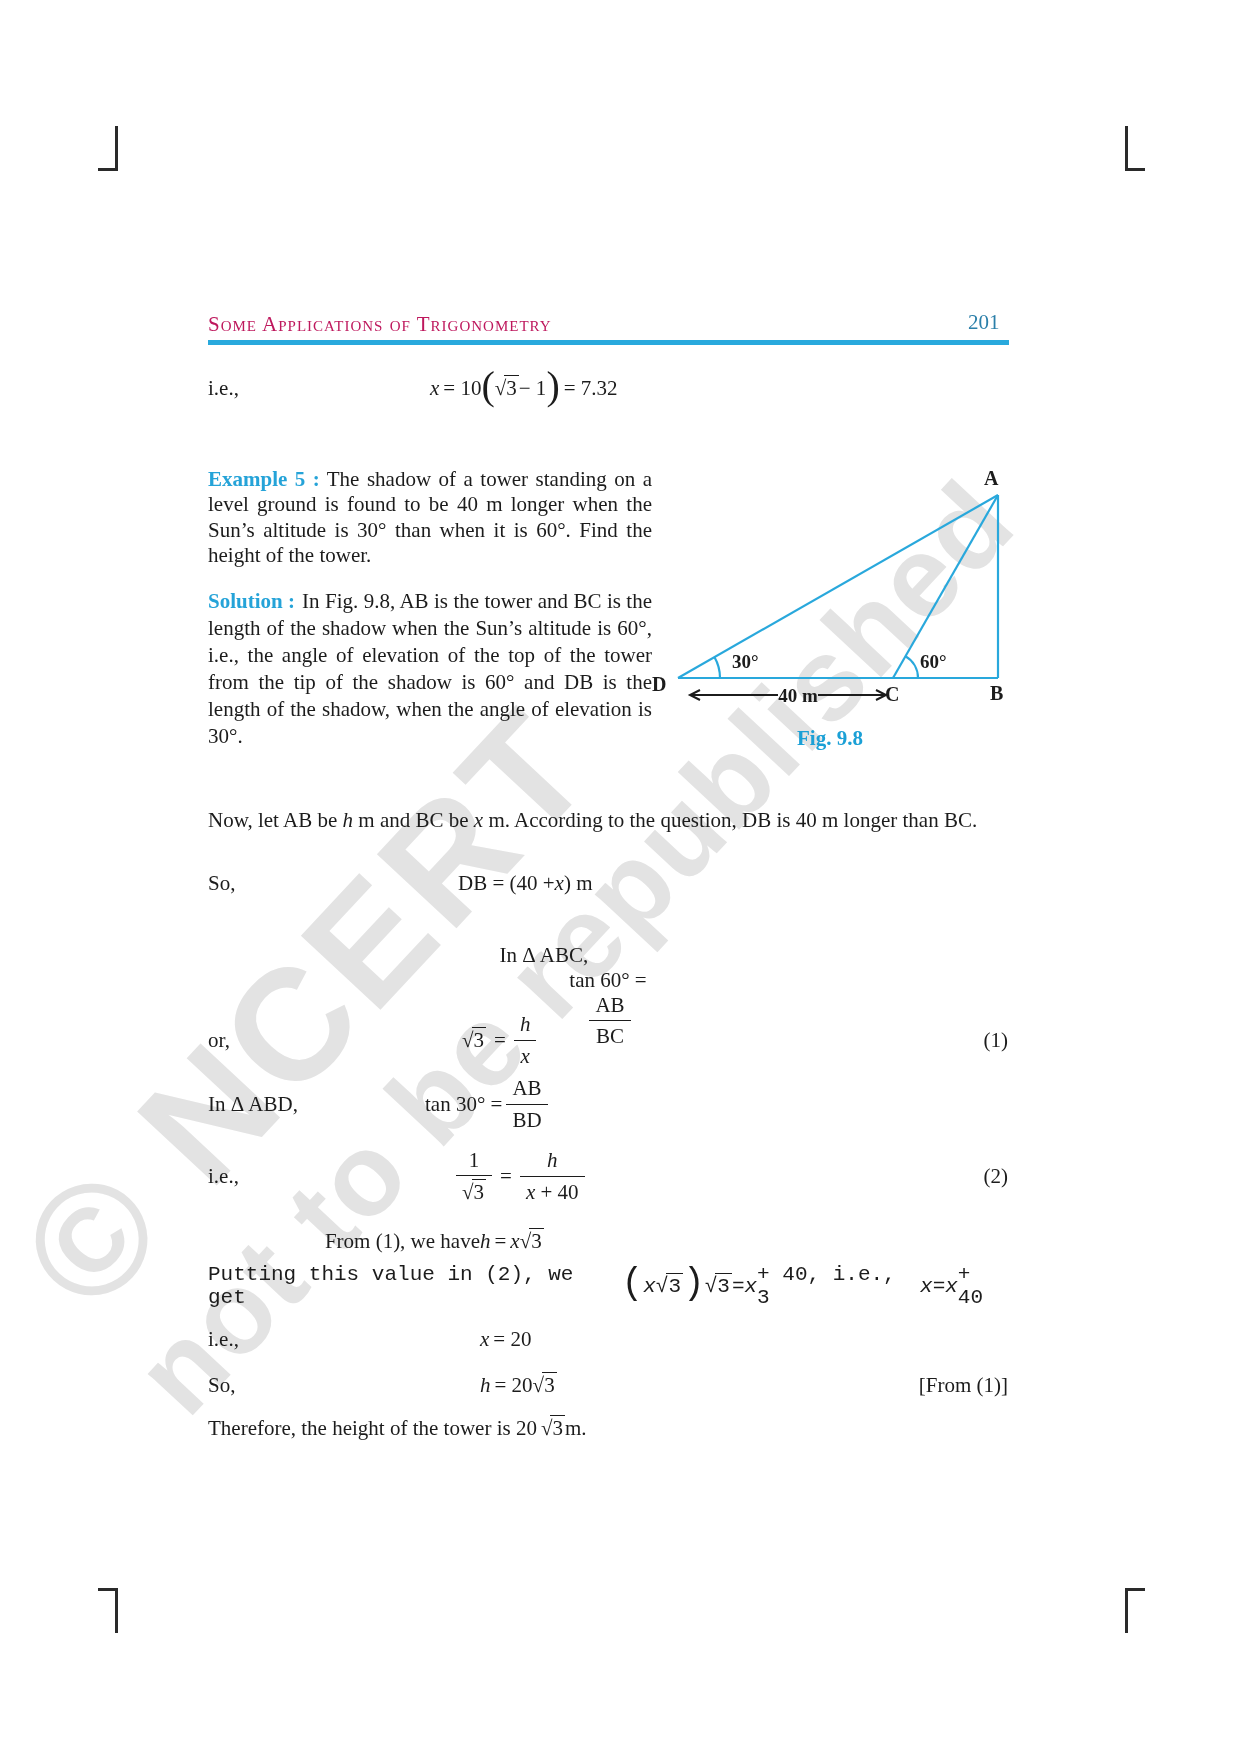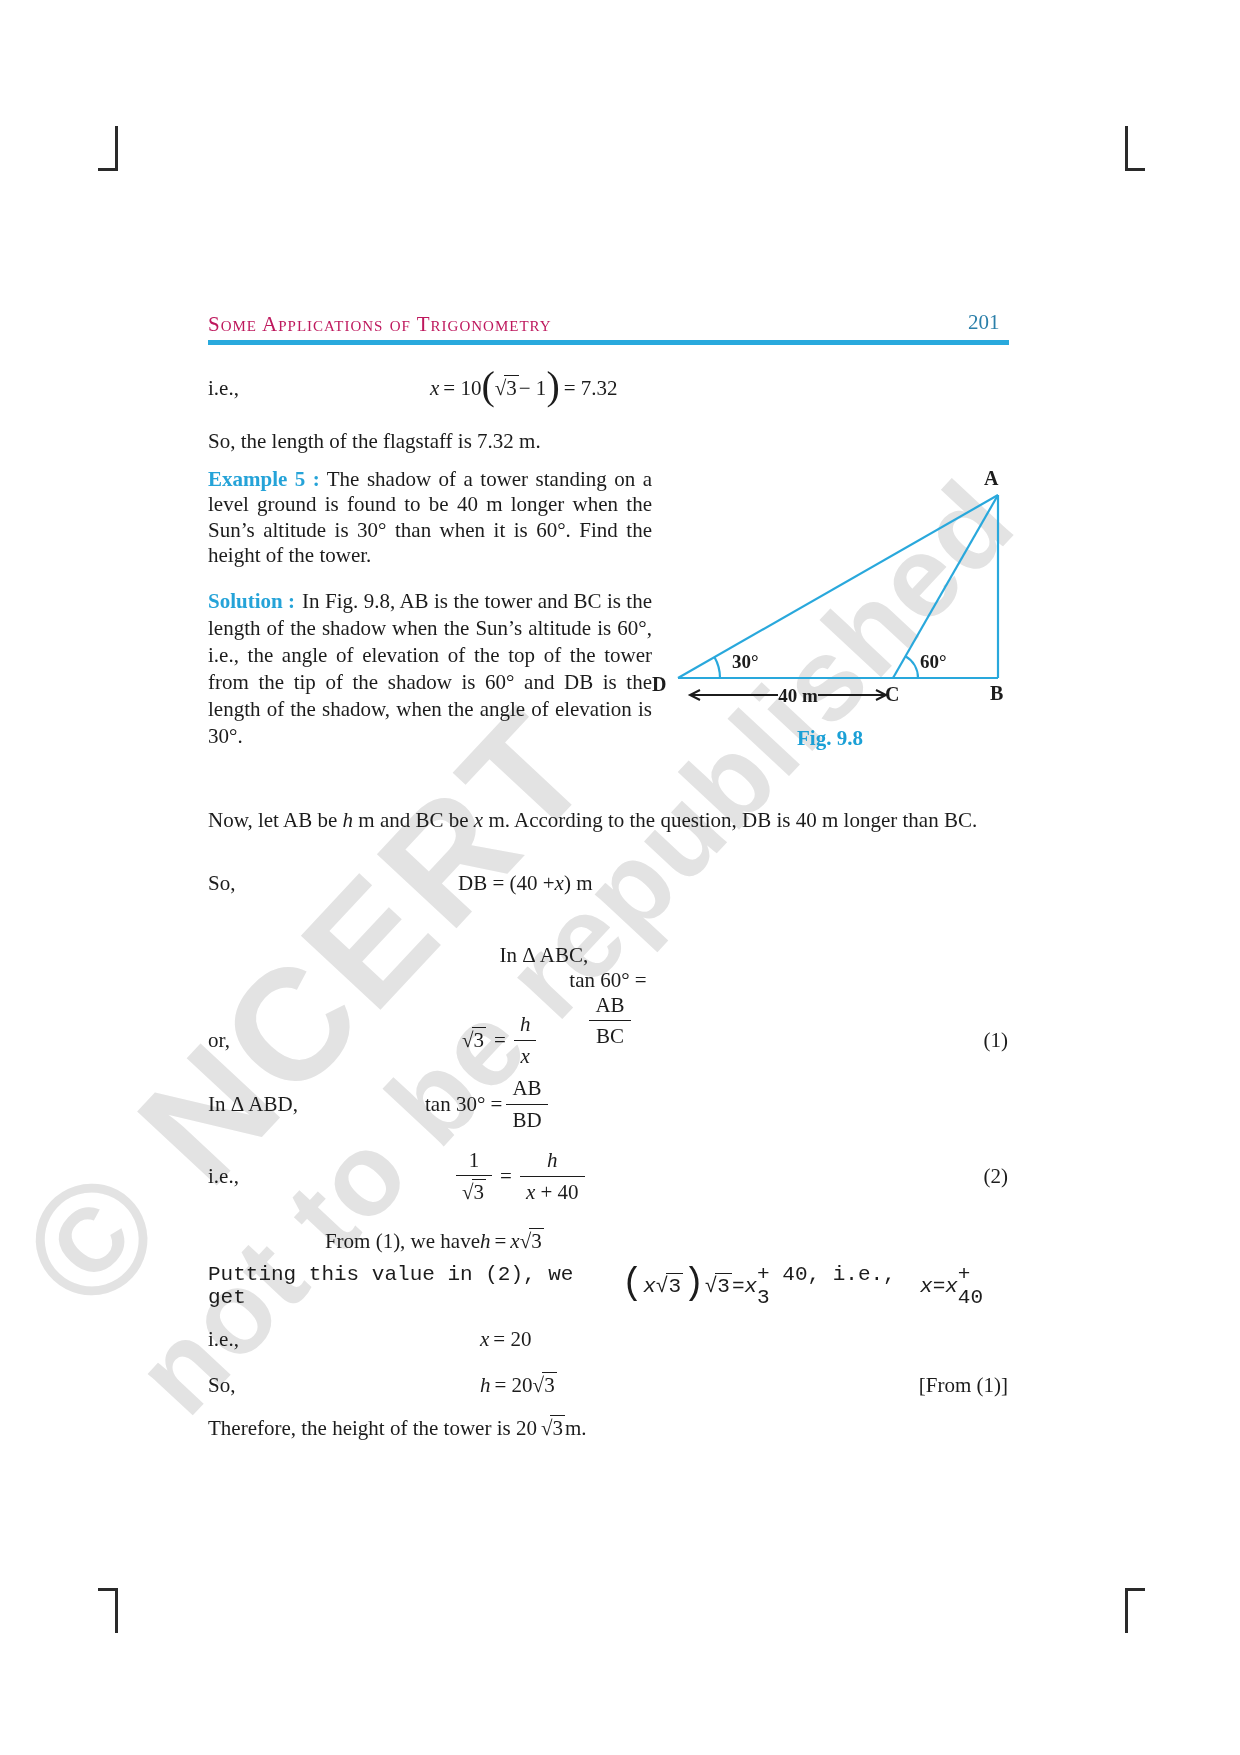--- a/index.html
+++ b/index.html
@@ -70,21 +70,20 @@
     <span class="eqlabel" style="width:222px;">i.e.,</span>
     <i>x</i>
     <span class="gs">=  10 </span>
     <span class="bp" style="font-size:40px;">(</span>
     <span class="sqrt"><span class="sym">√</span><span class="rad">3</span></span>
     <span> − 1</span>
     <span class="bp" style="font-size:40px;">)</span>
     <span class="gs"> = 7.32</span>
   </div>
 
-  <div class="blk" style="left:208px;top:428px;width:810px;">So, the length of the flagstaff is 7.32 m.</div>
 
   <div class="blk just" style="left:208px;top:467px;width:444px;line-height:25.4px;">
     <b class="accent lead">Example 5 :</b><span>The shadow of a tower standing on a level ground is found to be 40 m longer when the Sun’s altitude is 30° than when it is 60°. Find the height of the tower.</span>
   </div>
 
   <div class="blk just" style="left:208px;top:588px;width:444px;line-height:27px;">
     <b class="accent lead">Solution :</b><span>In Fig. 9.8, AB is the tower and BC is the length of the shadow when the Sun’s altitude is 60°, i.e., the angle of elevation of the top of the tower from the tip of the shadow is 60° and DB is the length of the shadow, when the angle of elevation is 30°.</span>
   </div>
 
   <div class="fig">

